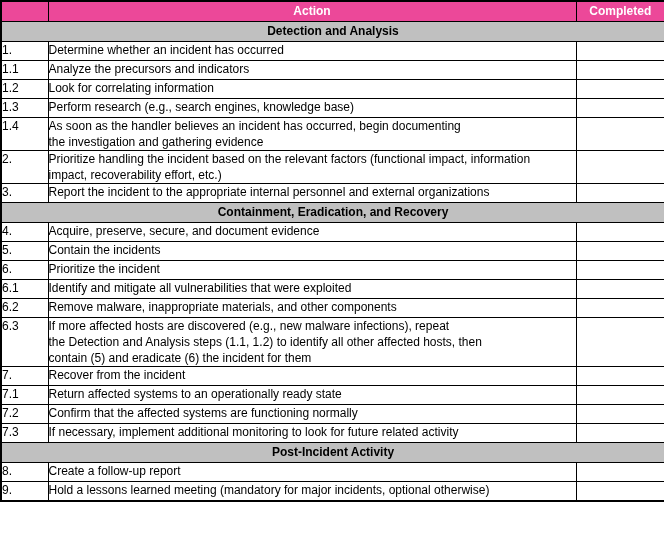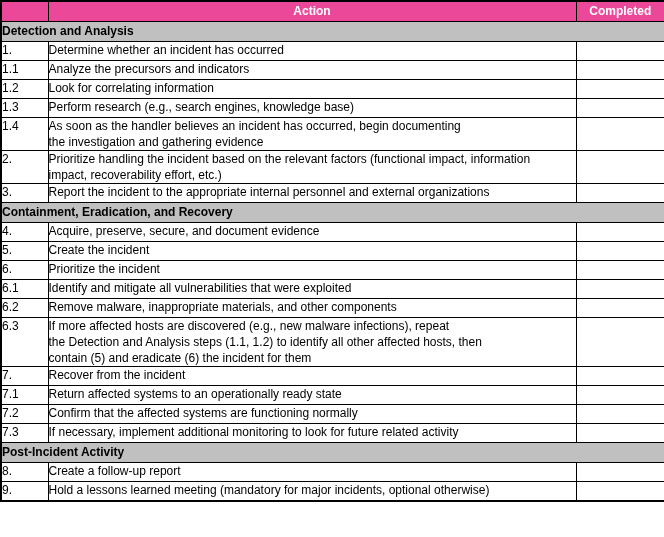--- a/index.html
+++ b/index.html
@@ -56,21 +56,21 @@
   }
 
   
   tr.section-row > td {
     background: #c0c0c0;
     color: #000000;
     font-weight: bold;
     font-size: 12px;
     height: 19px;
     line-height: 19px;
-    text-align: left;
+    text-align: center;
     vertical-align: middle;
   }
 
   
   td.num-cell {
     font-size: 12px;
     line-height: 16px;
     padding: 2px 6px 2px 6px;
     white-space: nowrap;
   }
@@ -169,21 +169,21 @@
       <tr>
         <td class="num-cell level1">4.</td>
         <td class="action-cell level1">
           <span class="wrap-line">Acquire, preserve, secure, and document evidence</span>
         </td>
         <td class="done-cell">&nbsp;</td>
       </tr>
       <tr>
         <td class="num-cell level1">5.</td>
         <td class="action-cell level1">
-          <span class="wrap-line">Create the incident</span>
+          <span class="wrap-line">Contain the incidents</span>
         </td>
         <td class="done-cell">&nbsp;</td>
       </tr>
       <tr>
         <td class="num-cell level1">6.</td>
         <td class="action-cell level1">
           <span class="wrap-line">Prioritize the incident</span>
         </td>
         <td class="done-cell">&nbsp;</td>
       </tr>

